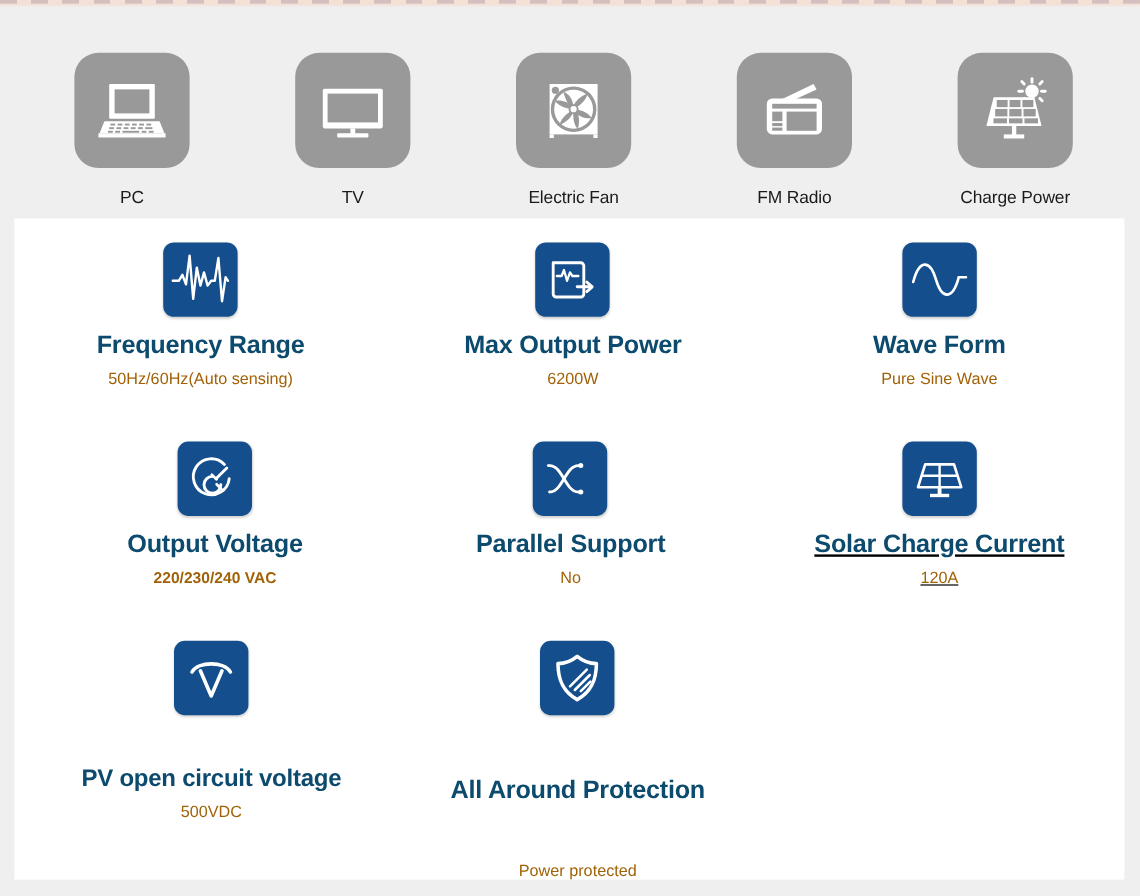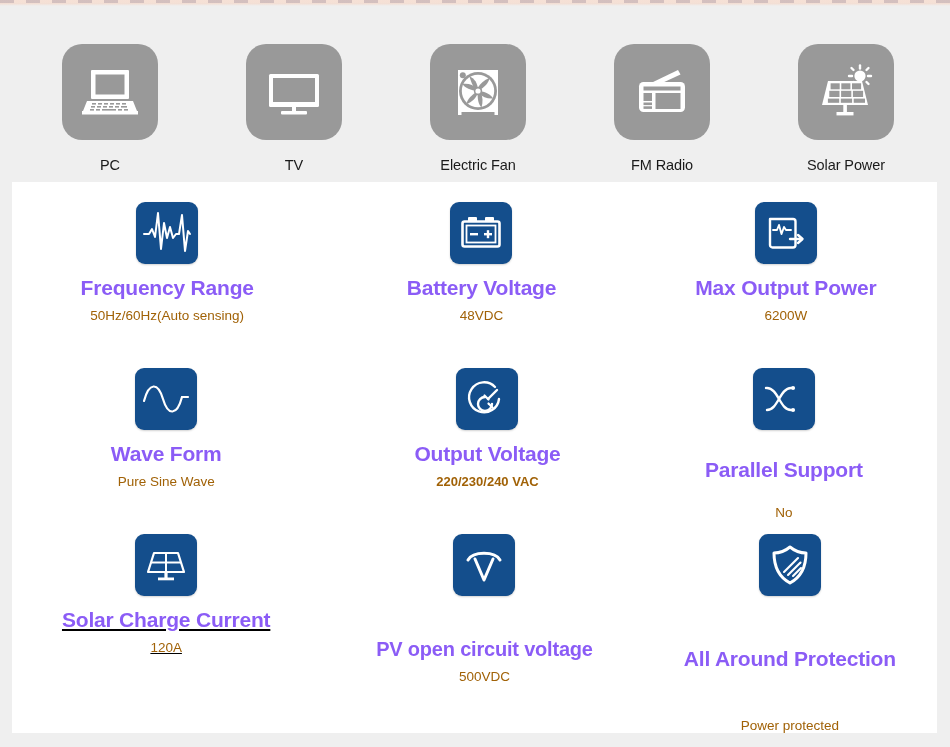--- a/index.html
+++ b/index.html
@@ -103,21 +103,21 @@
     height: 62px;
     border-radius: 9px;
     background: #144e8c;
     display: flex;
     align-items: center;
     justify-content: center;
     box-shadow: 0 1px 2px rgba(0,0,0,.18);
   }
   .spec-title {
     margin-top: 12px;
-    color: #8b5cf6;
+    color: #0c4a6e;
     font-size: 21px;
     font-weight: bold;
     font-family: "Liberation Sans", sans-serif;
     letter-spacing: -0.2px;
     white-space: nowrap;
   }
   .spec-title.sm { font-size: 20px; margin-top: 42px; }
   .spec-value {
     margin-top: 8px;
     color: #a16207;
@@ -126,21 +126,21 @@
     white-space: nowrap;
   }
   .spec-value.bold { font-weight: bold; font-size: 13px; }
 
   
   .c0 { padding-left: 2px; }
   .c1 { padding-left: 14px; }
   .c2 { padding-left: 6px; }
   .c3 { padding-left: 0px; }
   .c4 { padding-left: 26px; }
-  .c5 { padding-left: 2px; justify-content: space-between; }
+  .c5 { padding-left: 2px; }
   .c6 { padding-left: 0px; text-decoration: underline; }
   .c7 { padding-left: 20px; }
   .c8 { padding-left: 14px; gap: 39px; }
 </style>
 </head>
 <body>
 
 <div class="top-sliver">
   <div class="dashes"></div>
 </div>
@@ -253,53 +253,38 @@
             <rect x="26.1" y="29.8" width="10.2" height="6.2"></rect>
           <rect x="37.9" y="29.8" width="10.2" height="6.2"></rect>
           <rect x="12.9" y="37.6" width="11.3" height="4.2"></rect>
             <rect x="25.8" y="37.6" width="11.3" height="4.2"></rect>
           <rect x="38.7" y="37.6" width="11.3" height="4.2"></rect>
         </g>
         <rect x="28.3" y="44" width="3.6" height="7.5" fill="#ffffff"></rect>
         <rect x="21.5" y="51" width="17" height="3.4" fill="#ffffff"></rect>
       </svg>
     </div>
-    <div class="appliance-label">Solar Power</div>
+    <div class="appliance-label">Charge Power</div>
   </div>
 
 </div>
 
 <div class="spec-panel">
   <div class="spec-grid">
 
     <div class="spec-cell c0">
       <div class="spec-icon">
         <svg width="52" height="52" viewBox="0 0 52 52" aria-hidden="true">
           <polyline points="3,27 8,27 11,22 14,30 17,6 20,42 23,16 26,31 29,20 32,31 35,27 38,27 41,8 44,44 47,24 49,27" fill="none" stroke="#ffffff" stroke-width="2" stroke-linejoin="round" stroke-linecap="round"></polyline>
         </svg>
       </div>
       <div class="spec-title">Frequency Range</div>
       <div class="spec-value">50Hz/60Hz(Auto sensing)</div>
     </div>
 
-    <div class="spec-cell c1">
-      <div class="spec-icon">
-        <svg width="52" height="52" viewBox="0 0 52 52" aria-hidden="true">
-          <rect x="13" y="10" width="9" height="5" rx="1" fill="#ffffff"></rect>
-          <rect x="30" y="10" width="9" height="5" rx="1" fill="#ffffff"></rect>
-          <rect x="7.5" y="14.5" width="37" height="25" rx="2" fill="none" stroke="#ffffff" stroke-width="2.6"></rect>
-          <rect x="11.5" y="18.5" width="29" height="17" fill="none" stroke="#ffffff" stroke-width="1.8"></rect>
-          <rect x="15" y="26" width="8" height="2.4" fill="#ffffff"></rect>
-          <rect x="29" y="26" width="8" height="2.4" fill="#ffffff"></rect>
-          <rect x="31.8" y="23.2" width="2.4" height="8" fill="#ffffff"></rect>
-        </svg>
-      </div>
-      <div class="spec-title">Battery Voltage</div>
-      <div class="spec-value">48VDC</div>
-    </div>
 
     <div class="spec-cell c2">
       <div class="spec-icon">
         <svg width="52" height="52" viewBox="0 0 52 52" aria-hidden="true">
           <path d="M10 12 H33 a2.5 2.5 0 0 1 2.5 2.5 V38 a2.5 2.5 0 0 1 -2.5 2.5 H12.5 a2.5 2.5 0 0 1 -2.5 -2.5 Z" fill="none" stroke="#ffffff" stroke-width="2.4" stroke-linejoin="round"></path>
           <polyline points="13,23 17,23 19,18 21.5,27 24,20 26,23 31,23" fill="none" stroke="#ffffff" stroke-width="1.9" stroke-linejoin="round" stroke-linecap="round"></polyline>
           <line x1="30" y1="32" x2="42" y2="32" stroke="#ffffff" stroke-width="2.4" stroke-linecap="round"></line>
           <polyline points="38,28 42.5,32 38,36" fill="none" stroke="#ffffff" stroke-width="2.4" stroke-linejoin="round" stroke-linecap="round"></polyline>
         </svg>
       </div>

